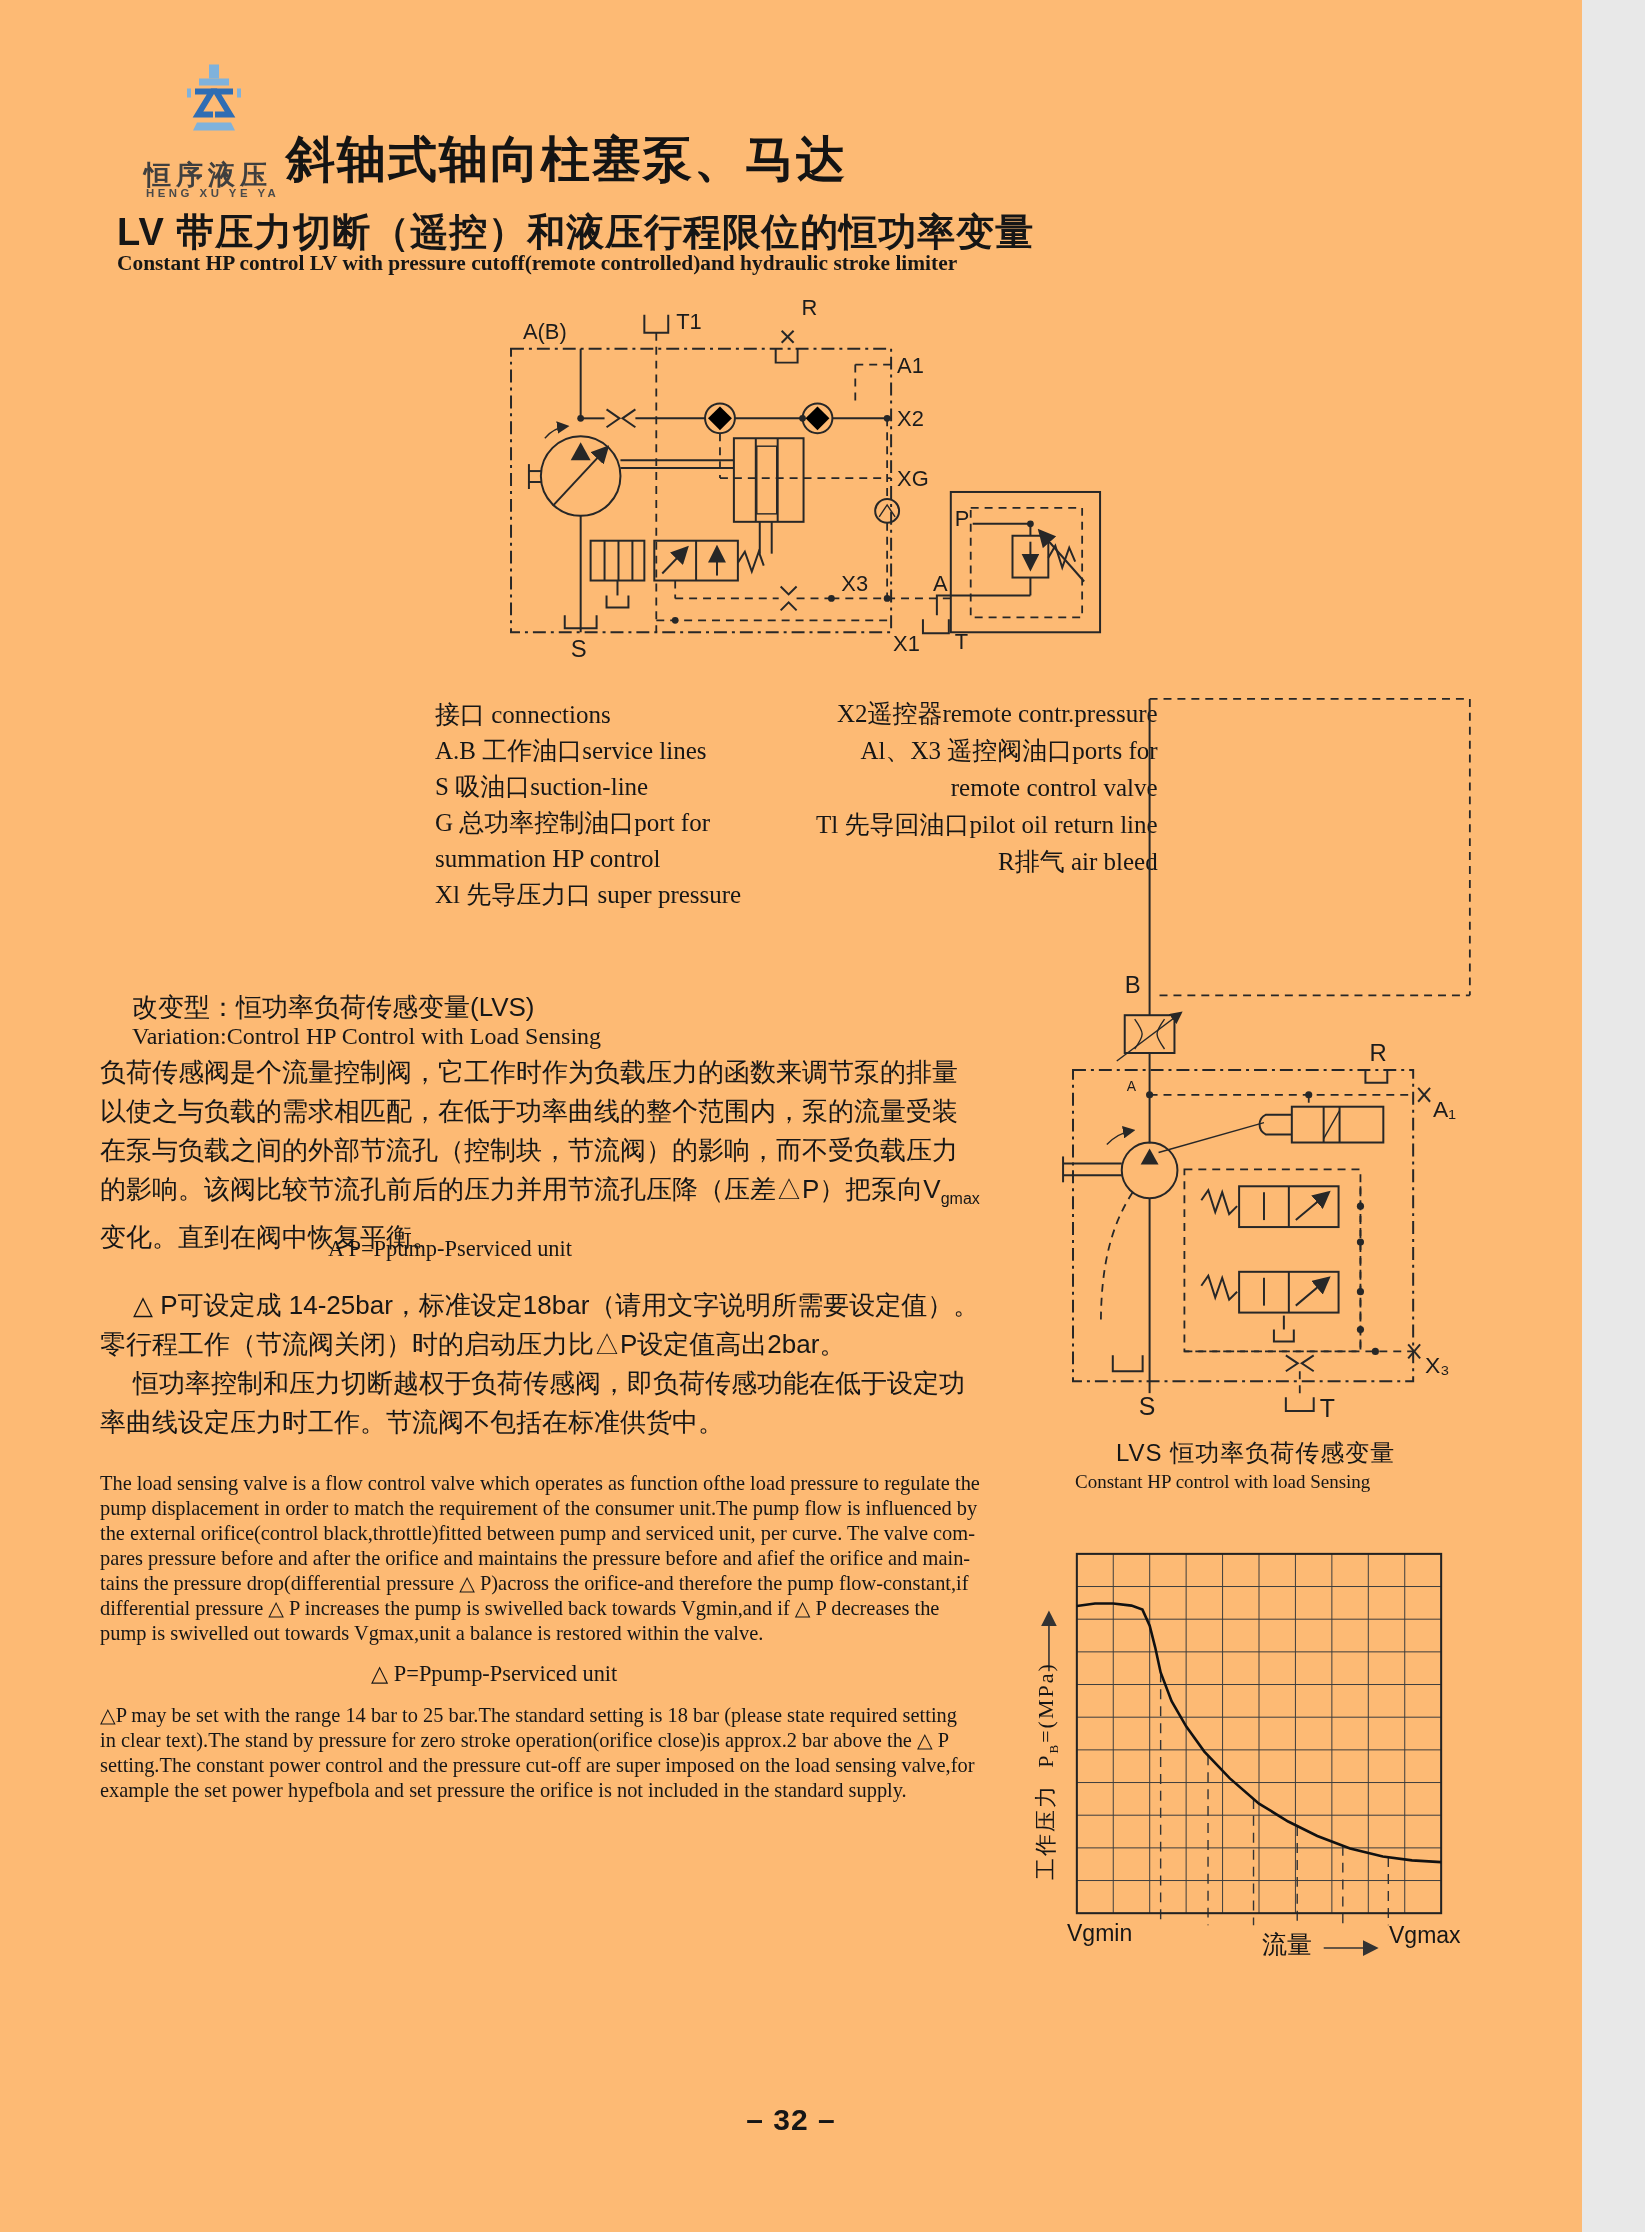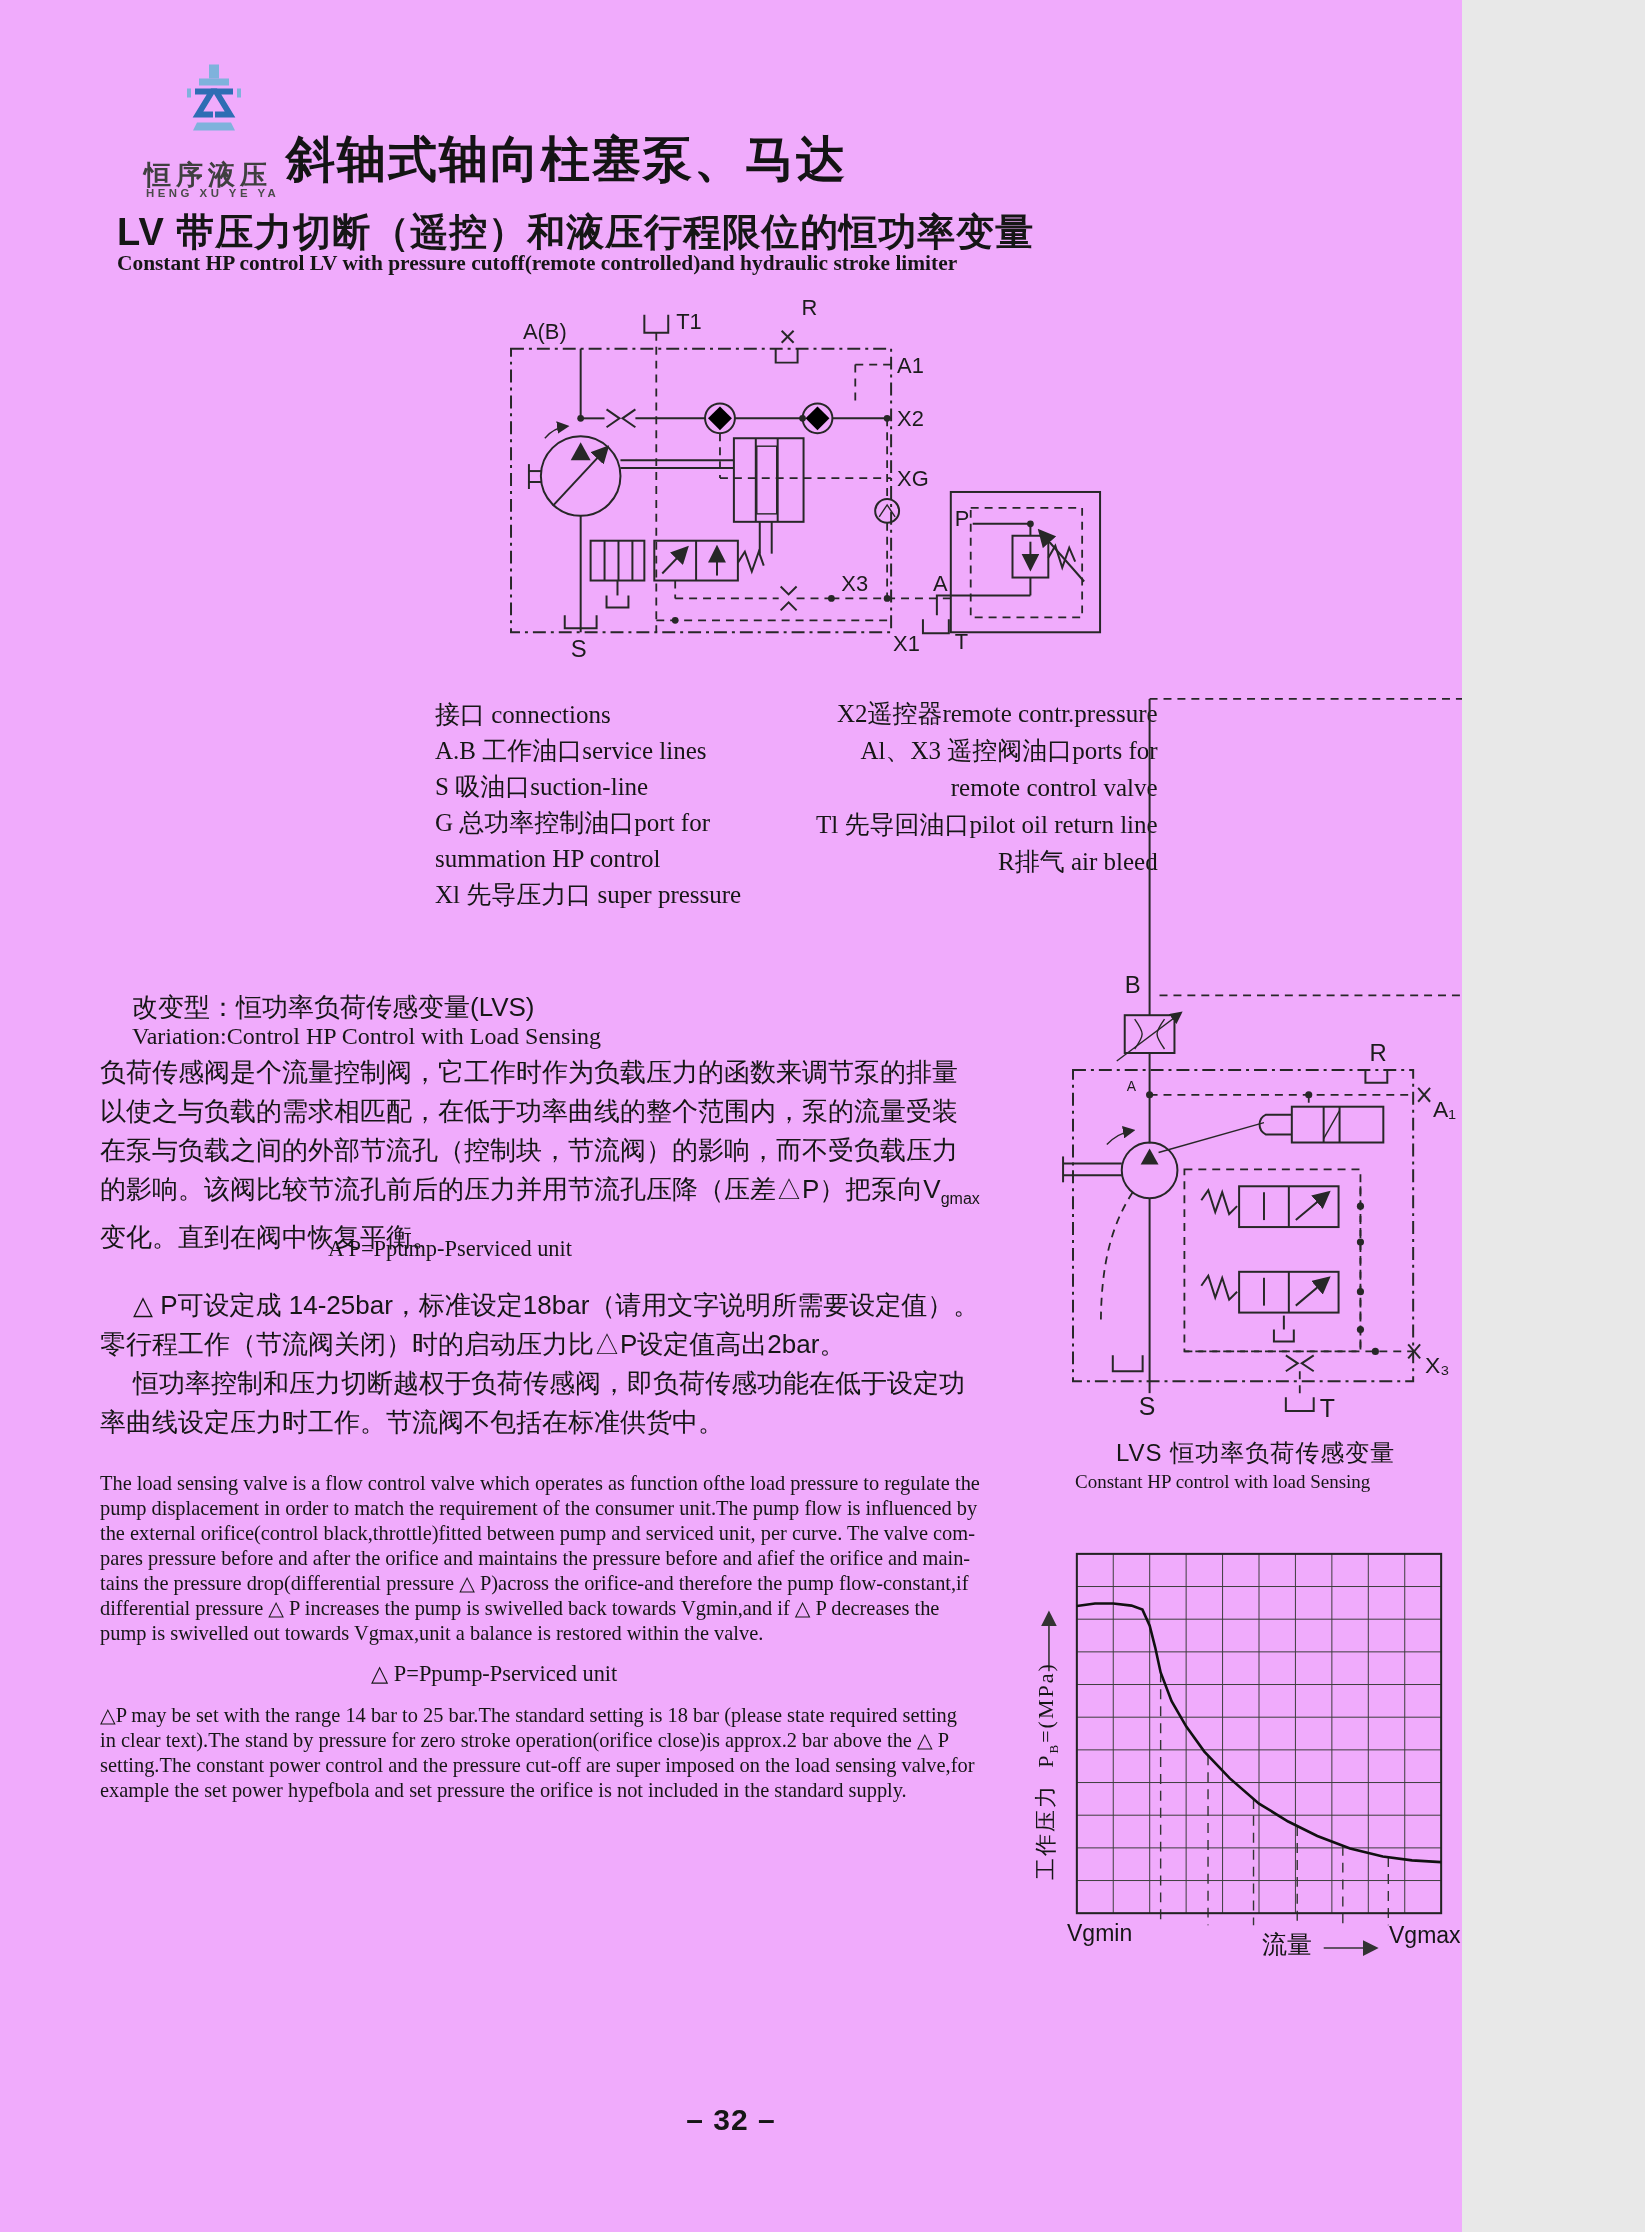--- a/index.html
+++ b/index.html
@@ -1,16 +1,16 @@
 <!DOCTYPE html>
 <html><head>
 <meta charset="utf-8">
 <style>
   html,body{margin:0;padding:0;background:#e8e8e8;}
-  #page{position:relative;width:1462px;height:2233px;background:#f0abfc;overflow:hidden;
+  #page{position:relative;width:1582px;height:2233px;background:#fdba74;overflow:hidden;
         font-family:"Liberation Sans",sans-serif;color:#161616;}
   .abs{position:absolute;}
   .serif{font-family:"Liberation Serif",serif;}
   
   .brand-cn{font-size:27px;font-weight:bold;color:#3f3f3f;letter-spacing:5px;}
   .brand-en{font-size:11.4px;color:#4a4a4a;letter-spacing:3.5px;font-weight:bold;}
   .doc-title{font-size:49px;font-weight:bold;color:#141414;letter-spacing:2px;}
   .lv-title{font-size:38px;font-weight:bold;letter-spacing:1px;}
   .lv-sub{font-size:21.4px;font-weight:bold;font-family:"Liberation Serif",serif;}
   

